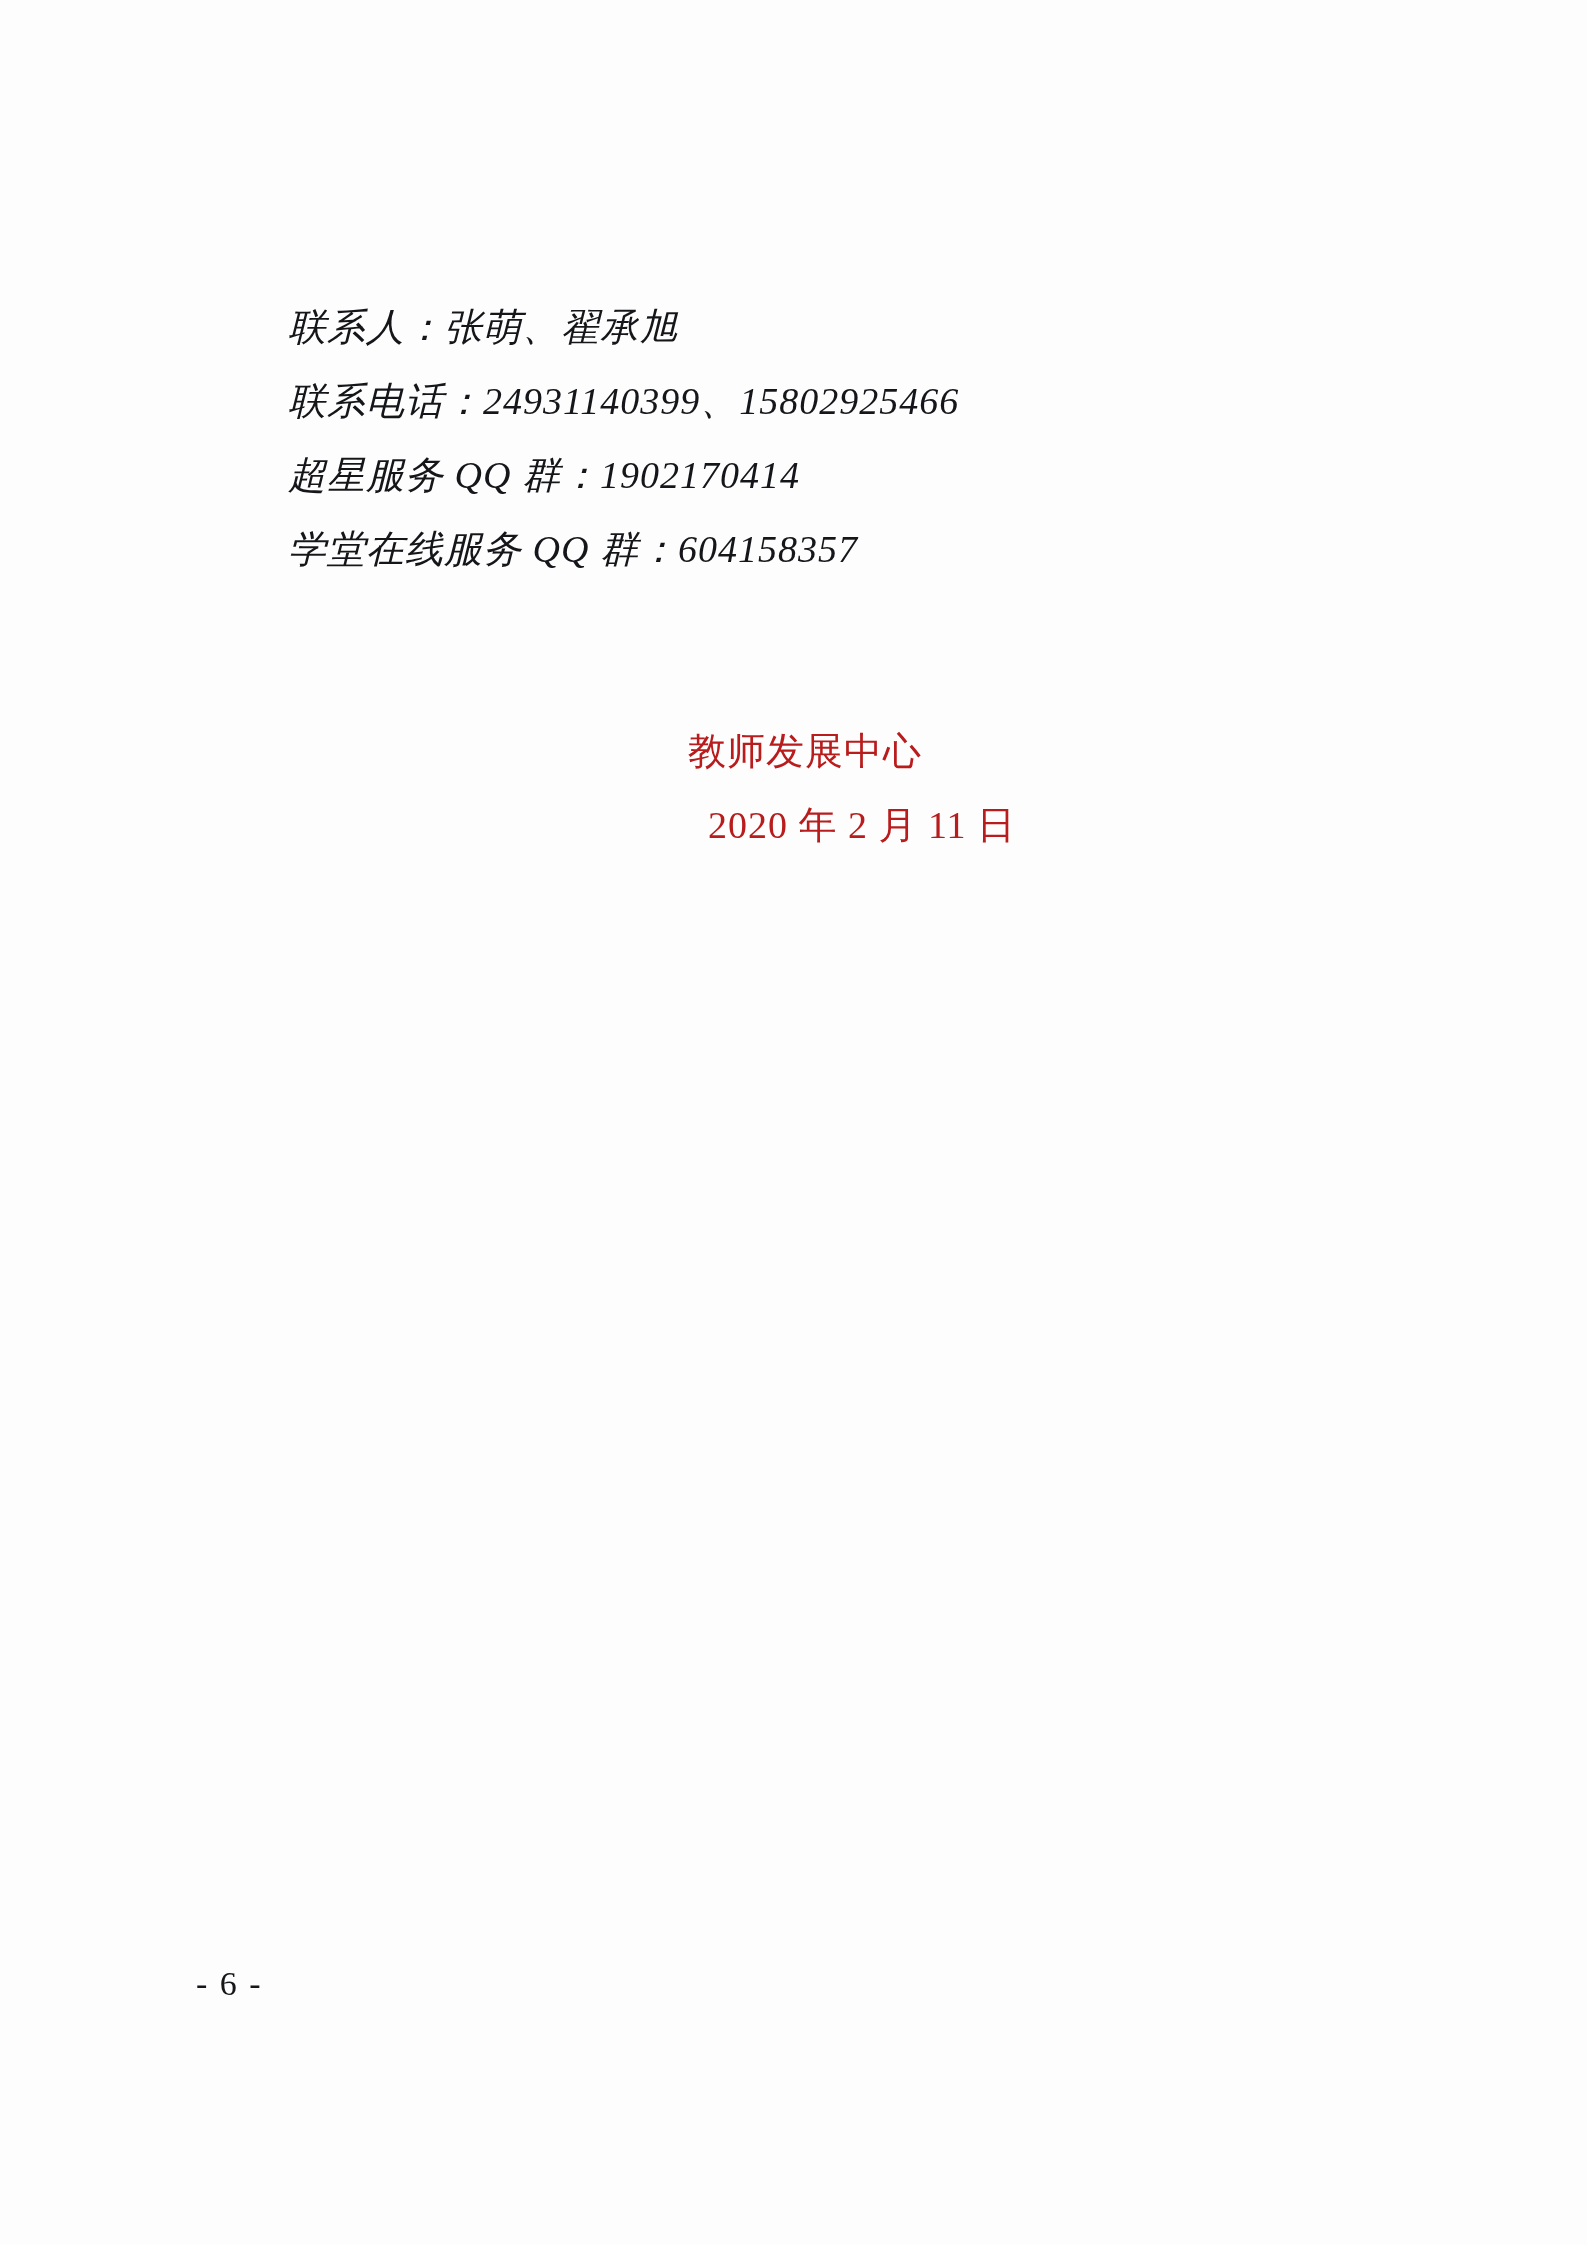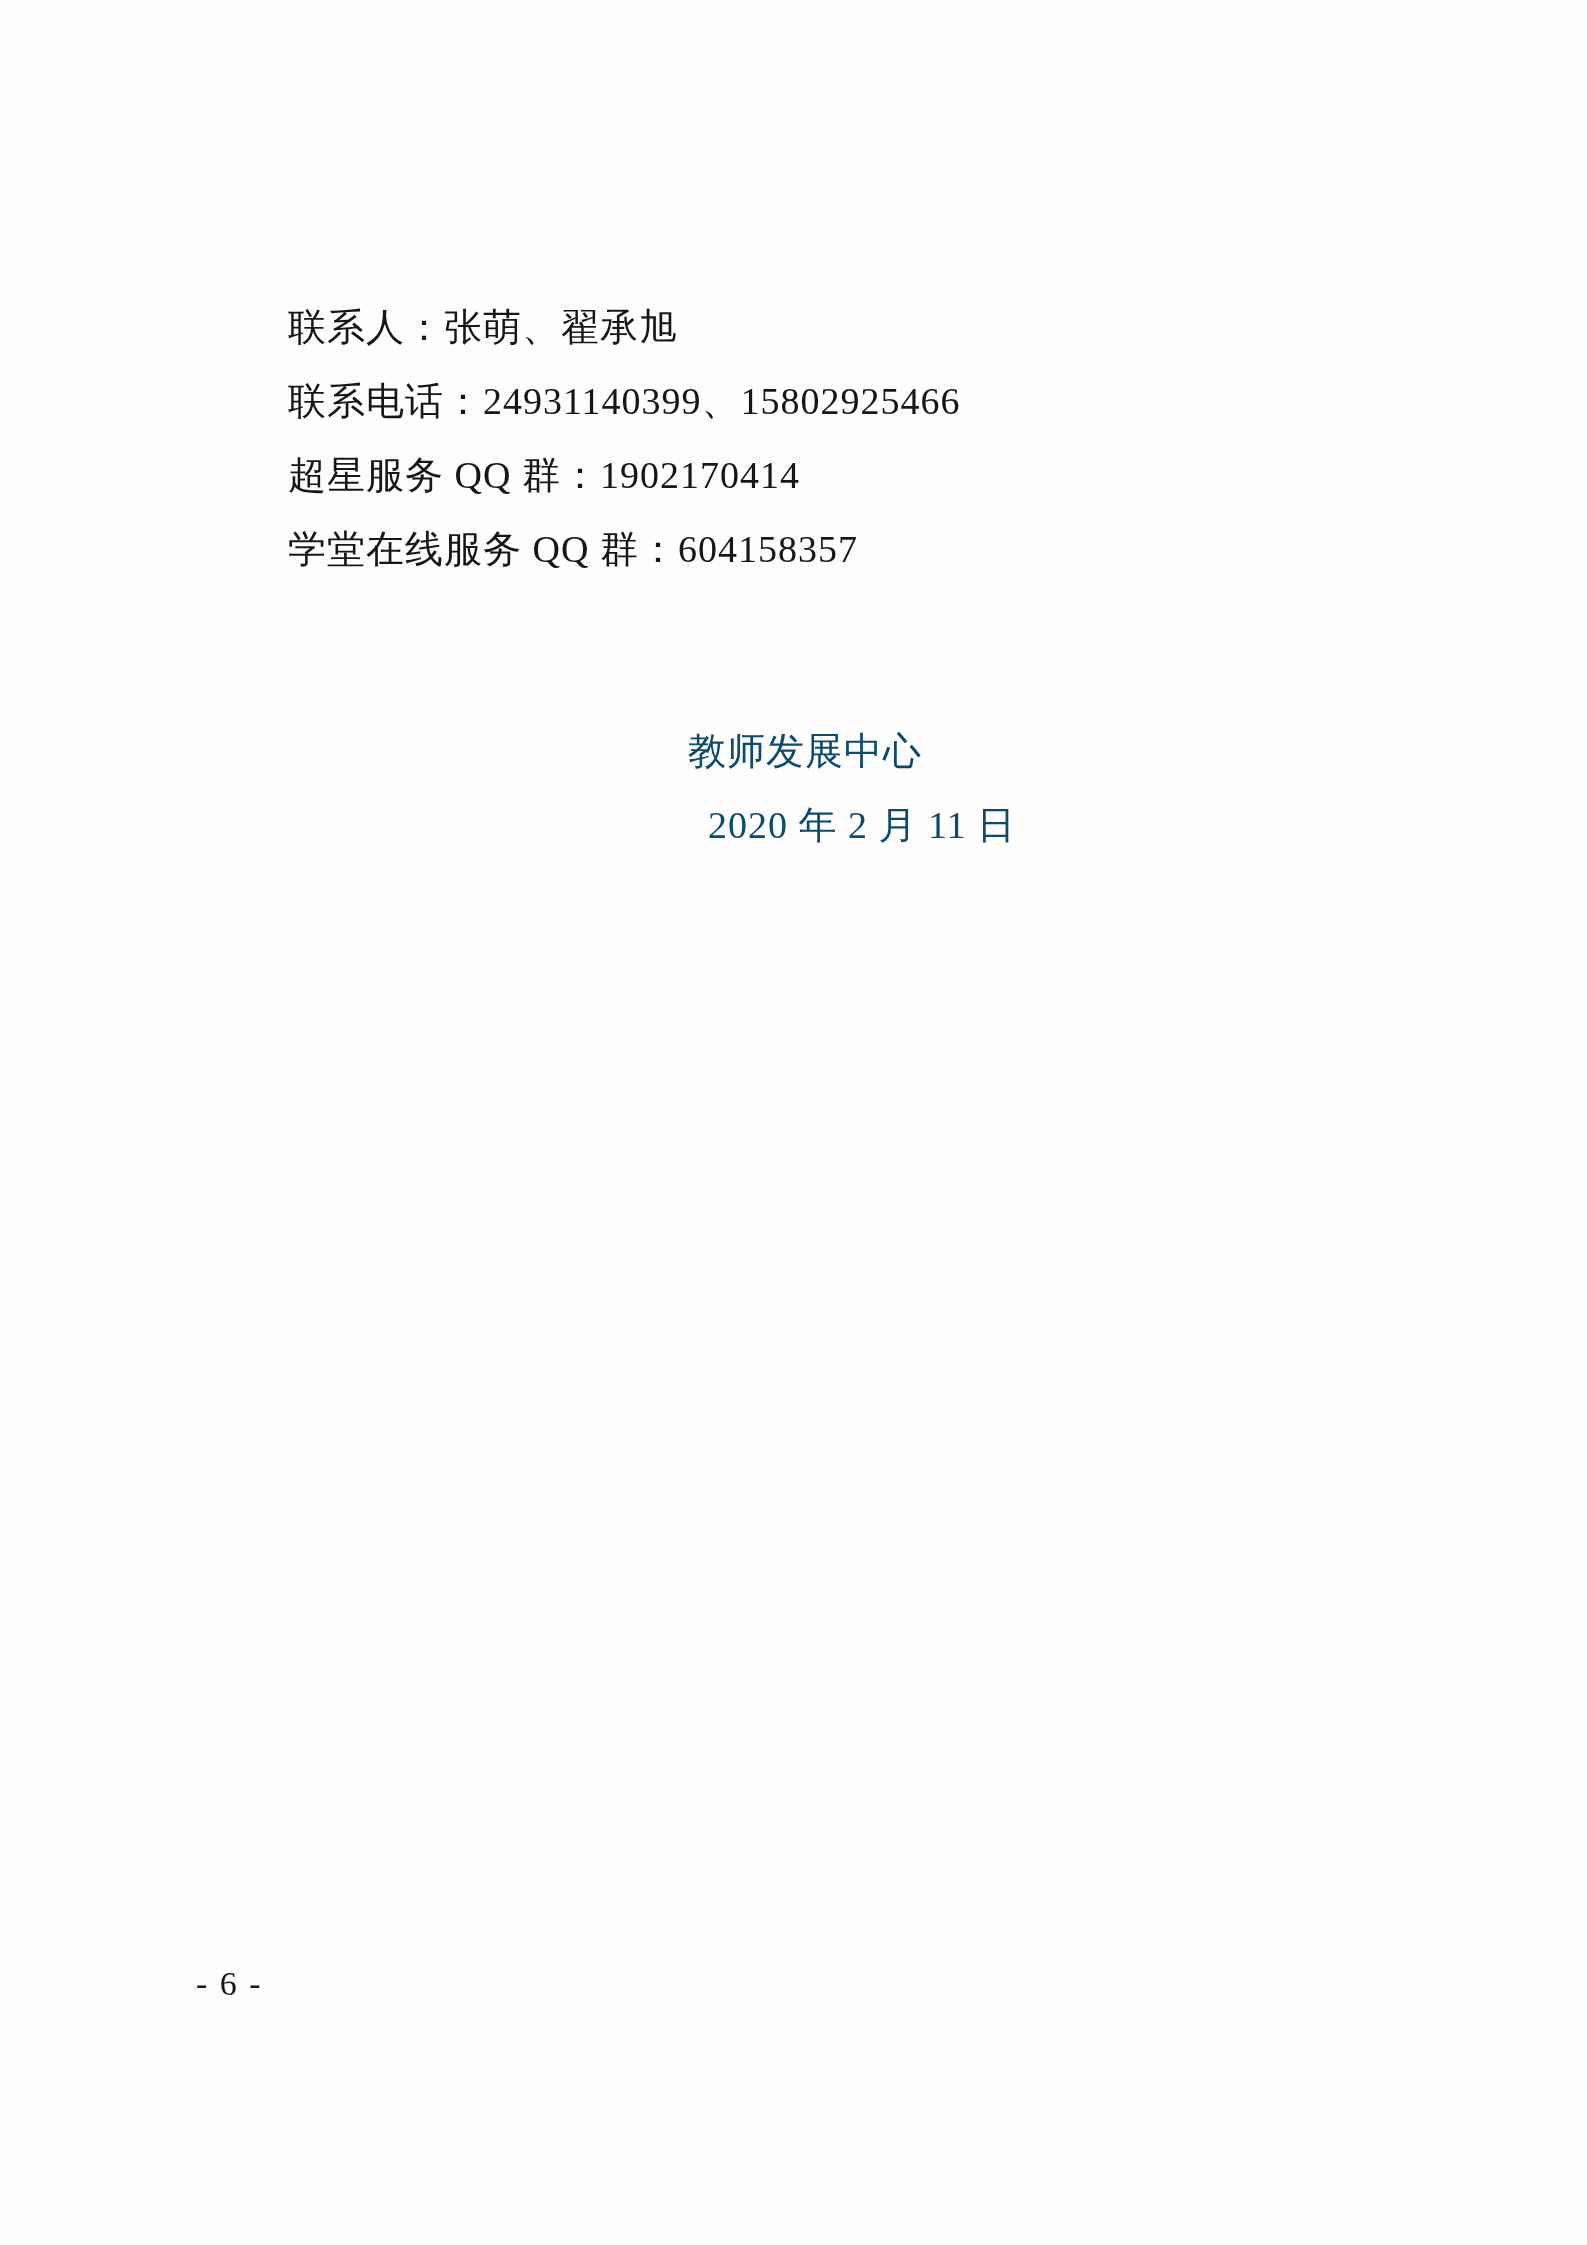--- a/index.html
+++ b/index.html
@@ -25,31 +25,32 @@
     left: 288px;
     top: 290px;
     width: 1050px;
   }
   .contact-block {
     font-size: 38px;
     line-height: 74px;
     letter-spacing: 1px;
     color: #15161a;
     white-space: nowrap;
+    font-style: italic;
   }
   .contact-line {
     display: block;
   }
   .signature-block {
     margin-top: 128px;
     padding-left: 400px;
     font-size: 38px;
     line-height: 74px;
     letter-spacing: 1px;
-    color: #0c4a6e;
+    color: #b91c1c;
     white-space: nowrap;
   }
   .sign-line {
     display: block;
   }
   .sign-date {
     padding-left: 8px;
     margin-left: 12px;
   }
   .page-number {

